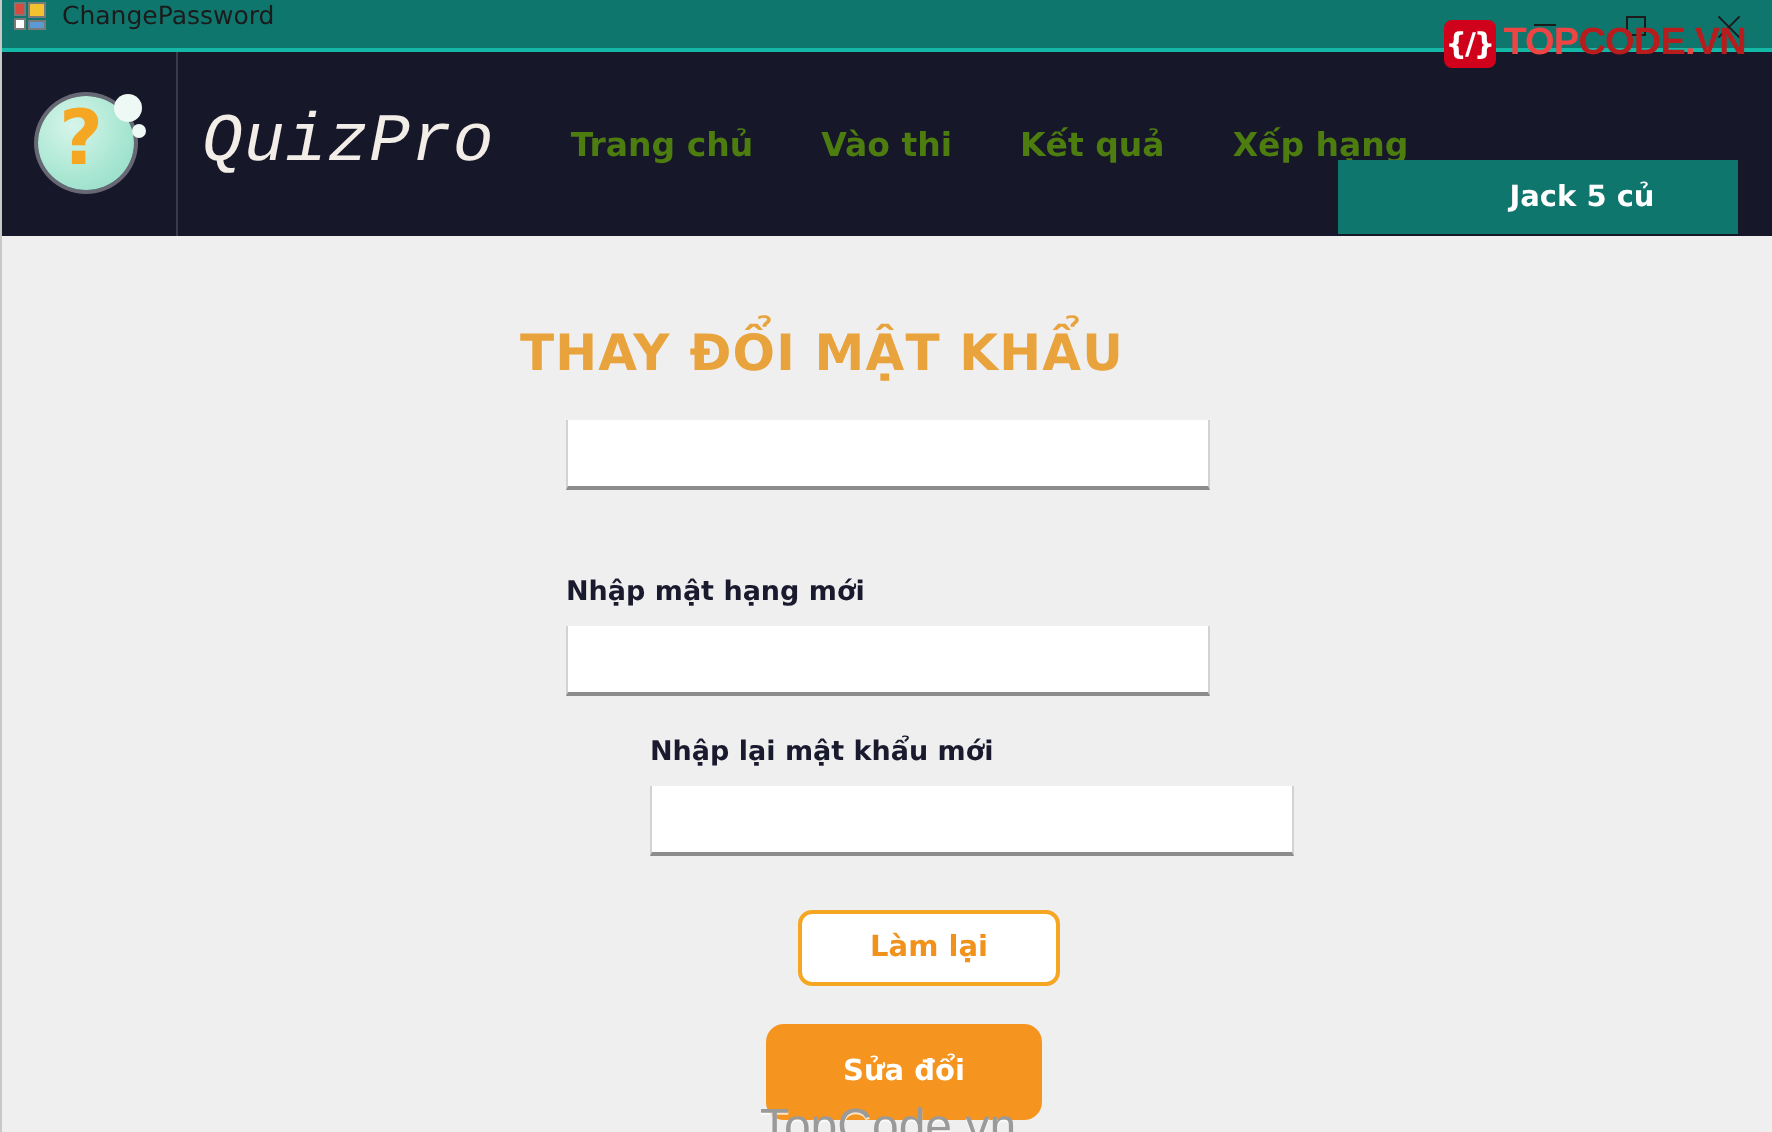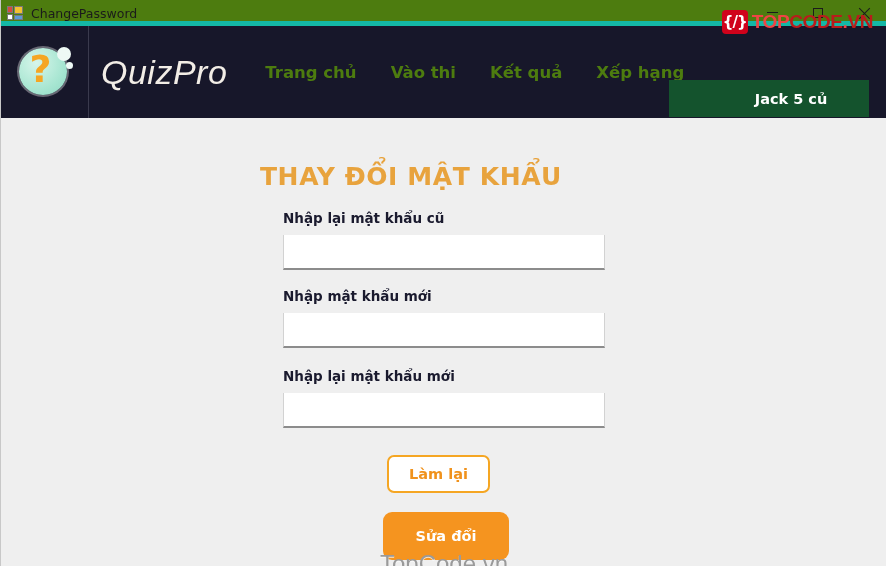--- a/index.html
+++ b/index.html
@@ -14,23 +14,23 @@
     width: 886px; height: 566px;
     background: #ffffff;
     border: 1px solid #c8c8c8;
     border-top: none;
   }
 
   
   .titlebar {
     position: absolute; left: 0; top: 0;
     width: 886px; height: 26px;
-    background: #4d7c0f;
-    border-bottom: 5px solid #14b8a6;
-    display: flex; align-items: flex-end;
+    background: #0f766e;
+    border-bottom: 2px solid #14b8a6;
+    display: flex; align-items: flex-start;
   }
   .tb-icon {
     width: 16px; height: 16px;
     margin-left: 6px; margin-right: 8px;
     position: relative; flex: none;
   }
   .tb-icon .pane { position: absolute; border: 1px solid #7a7a7a; }
   .tb-icon .p-red    { left: 0px;  top: 1px;  width: 6px;  height: 7px;  background: #d64b3f; }
   .tb-icon .p-red2   { left: 0px;  top: 9px;  width: 6px;  height: 6px;  background: #ffffff; }
   .tb-icon .p-yellow { left: 7px;  top: 1px;  width: 9px;  height: 8px;  background: #f2c230; }
@@ -114,38 +114,38 @@
     background: #eef9f5;
   }
   .qp-q {
     position: absolute; left: 13px; top: 5px;
     font-size: 38px; font-weight: bold; color: #f5a623;
     font-family: "DejaVu Sans", sans-serif; line-height: 1;
   }
   .brand-name {
     margin-left: 12px;
     font-size: 34px; color: #f2ede6;
-    font-family: Liberation Sans, sans-serif;
+    font-family: Liberation Mono, monospace;
     font-style: italic;
     letter-spacing: 0.5px;
     flex: none;
   }
   .nav {
     display: flex; align-items: center;
     margin-left: 38px; gap: 34px; flex: none;
   }
   .nav-item {
     font-size: 16.5px; font-weight: bold; color: #4d7c0f;
     white-space: nowrap;
     font-family: "DejaVu Sans", sans-serif;
   }
   .user-btn {
     position: absolute; left: 668px; top: 54px;
     width: 200px; height: 37px;
-    background: #14532d;
+    background: #0f766e;
     display: flex; align-items: center; justify-content: center;
     color: #ffffff; font-size: 14.5px; font-weight: bold;
     font-family: "DejaVu Sans", sans-serif;
     padding-left: 44px;
   }
 
   
   .body-area {
     position: absolute; left: 0; top: 118px;
     width: 886px; height: 448px;
@@ -171,35 +171,35 @@
     border-bottom: 2px solid #8c8c8c;
     border-left: 1px solid #d2d2d2;
     border-right: 1px solid #d2d2d2;
     font-size: 14px; color: #1a1a1a;
     padding: 0 8px;
     font-family: "Liberation Sans", sans-serif;
     outline: none;
   }
   .f1 { top: 92px; }
   .f2 { top: 170px; }
-  .f3 { top: 250px; }
+  .f3 { top: 250px; margin-left: 42px; }
 
   .btn-reset {
-    position: absolute; left: 386px; top: 337px;
-    width: 103px; height: 38px;
+    position: absolute; left: 398px; top: 337px;
+    width: 131px; height: 38px;
     background: #ffffff;
     border: 2px solid #f5a623;
     border-radius: 7px;
     color: #f0921c; font-size: 14.5px; font-weight: bold;
     display: flex; align-items: center; justify-content: center;
     font-family: "DejaVu Sans", sans-serif;
   }
   .btn-submit {
     position: absolute; left: 382px; top: 394px;
-    width: 126px; height: 48px;
+    width: 138px; height: 48px;
     background: #f5941f;
     border: none; border-radius: 9px;
     color: #ffffff; font-size: 14.5px; font-weight: bold;
     display: flex; align-items: center; justify-content: center;
     font-family: "DejaVu Sans", sans-serif;
   }
 
   
   .wm {
     position: absolute; z-index: 30; pointer-events: none;
@@ -260,26 +260,25 @@
       <div class="nav-item">Kết quả</div>
       <div class="nav-item">Xếp hạng</div>
     </div>
     <div class="user-btn">Jack 5 củ</div>
   </div>
 
   <div class="body-area">
     <div class="page-title">THAY ĐỔI MẬT KHẨU</div>
 
     <div class="field f1">
-      <div class="field-label">Nhập lại mật khẩu cũ</div>
       <input class="field-input" type="password" placeholder="" style="">
     </div>
 
     <div class="field f2">
-      <div class="field-label">Nhập mật khẩu mới</div>
+      <div class="field-label">Nhập mật hạng mới</div>
       <input class="field-input" type="password" placeholder="" style="">
     </div>
 
     <div class="field f3">
       <div class="field-label">Nhập lại mật khẩu mới</div>
       <input class="field-input" type="password" placeholder="" style="">
     </div>
 
     <div class="btn-reset">Làm lại</div>
     <div class="btn-submit">Sửa đổi</div>

